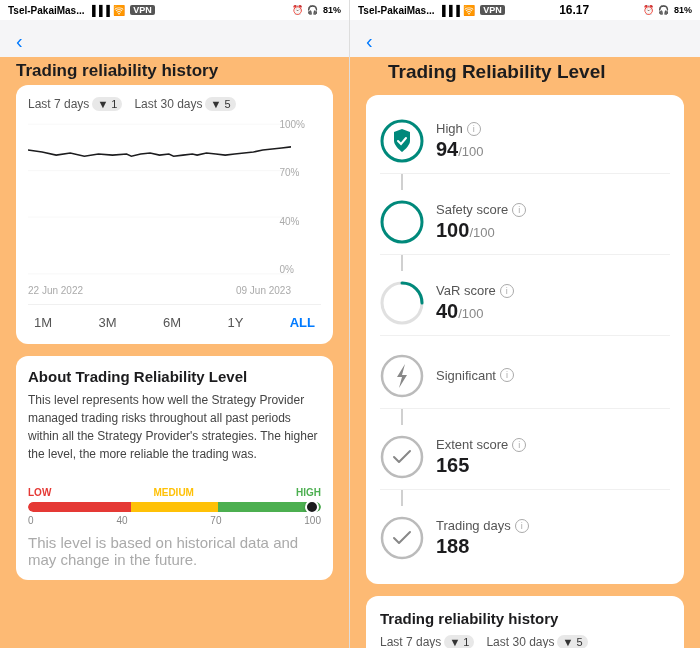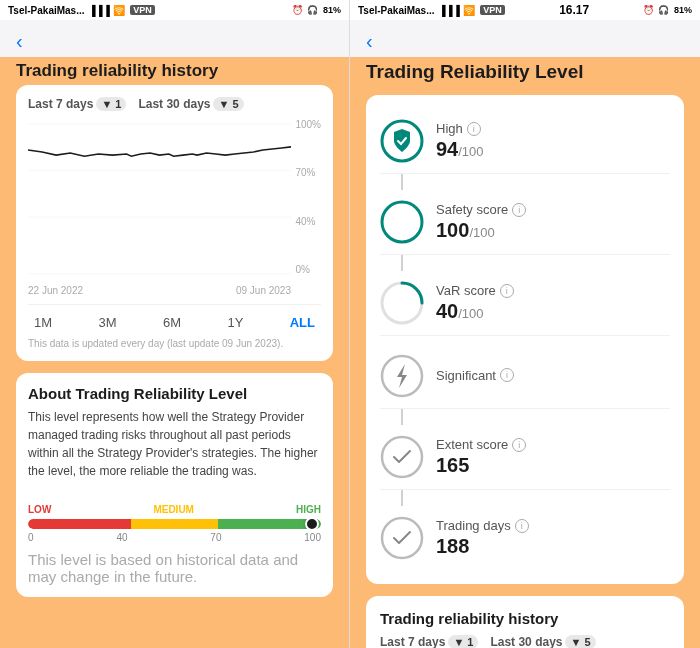--- a/index.html
+++ b/index.html
@@ -65,21 +65,20 @@
     .chart-card {
       background: #fff;
       border-radius: 12px;
       padding: 12px;
       margin-bottom: 12px;
     }
     .chart-filters {
       display: flex;
       gap: 12px;
       margin-bottom: 8px;
-      font-weight: bold;
     }
     .filter-item {
       font-size: 12px;
       color: #555;
       display: flex;
       align-items: center;
       gap: 3px;
     }
     .filter-badge {
       background: #e8e8e8;
@@ -88,21 +87,21 @@
       font-size: 11px;
       color: #333;
     }
     .chart-area {
       height: 160px;
       position: relative;
       margin-bottom: 6px;
     }
     .chart-y-labels {
       position: absolute;
-      right: 0;
+      right: 16px;
       top: 0;
       height: 100%;
       display: flex;
       flex-direction: column;
       justify-content: space-between;
       font-size: 10px;
       color: #aaa;
       padding: 0 0 4px 0;
     }
     .chart-svg {
@@ -350,21 +349,20 @@
       </div>
 
       <div class="time-filters">
         <div class="time-btn">1M</div>
         <div class="time-btn">3M</div>
         <div class="time-btn">6M</div>
         <div class="time-btn">1Y</div>
         <div class="time-btn active">ALL</div>
       </div>
 
-      <div class="chart-note">This data is updated every day (last update 09 Jun 2023).</div>
     </div>
 
     <div class="about-section">
       <div class="about-title">About Trading Reliability Level</div>
       <div class="about-text">This level represents how well the Strategy Provider managed trading risks throughout all past periods within all the Strategy Provider's strategies. The higher the level, the more reliable the trading was.</div>
 
       <div class="gauge-container">
         <div class="gauge-labels">
           <span class="low">LOW</span>
           <span class="medium">MEDIUM</span>
@@ -400,21 +398,21 @@
     <div class="right">
       <span>⏰</span>
       <span>🎧</span>
       <span>81%</span>
     </div>
   </div>
 
   <div class="back-btn">‹</div>
 
   <div class="panel-content">
-    <div class="section-title" style="font-size:19px;margin-bottom:12px;">Trading Reliability Level</div>
+    <div class="section-title" style="font-size:19px;margin-bottom:12px;margin-left:22px;">Trading Reliability Level</div>
 
     <div class="reliability-card">
 
       <div class="reliability-item">
         <svg class="circle-icon" viewBox="0 0 44 44">
           <circle cx="22" cy="22" r="20" fill="none" stroke="#00897B" stroke-width="3"></circle>
           <path d="M22 10 L30 13 L30 22 C30 27 22 33 22 33 C22 33 14 27 14 22 L14 13 Z" fill="#00897B"></path>
           <path d="M18 22 L21 25 L26 19" stroke="white" stroke-width="2" fill="none" stroke-linecap="round"></path>
         </svg>
         <div class="item-info">

